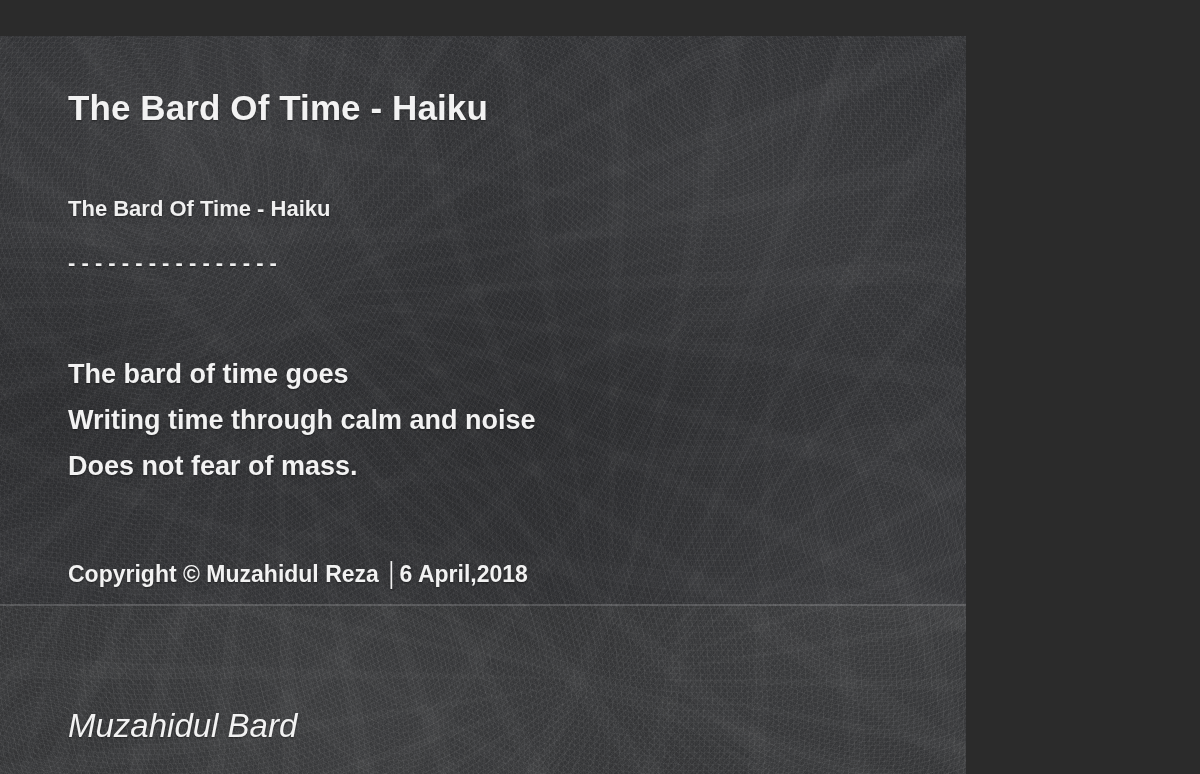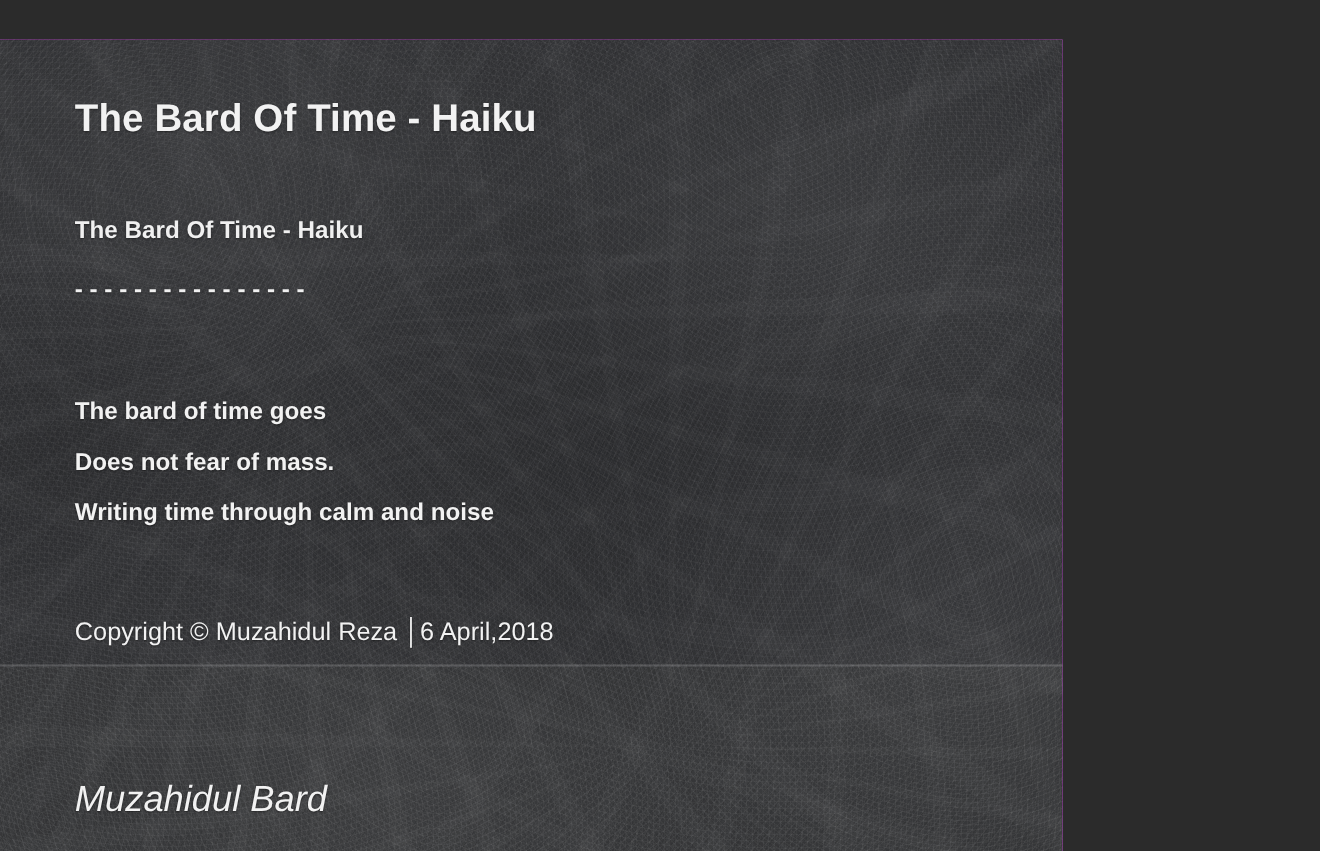--- a/index.html
+++ b/index.html
@@ -147,34 +147,34 @@
   }
 
   .poem-body {
     position: absolute;
     left: 68px;
     top: 315px;
     width: 1000px;
   }
 
   .poem-line {
-    font-size: 22px;
+    font-size: 27px;
     font-weight: bold;
     color: #f2f2f2;
     line-height: 46px;
     white-space: nowrap;
     text-shadow: 0 1px 2px rgba(0,0,0,.45);
   }
 
   .poem-copyright {
     position: absolute;
     left: 68px;
     top: 525px;
     font-size: 23px;
-    font-weight: normal;
+    font-weight: bold;
     color: #f2f2f2;
     white-space: nowrap;
     text-shadow: 0 1px 2px rgba(0,0,0,.45);
   }
 
   .author-signature {
     position: absolute;
     left: 68px;
     top: 671px;
     font-size: 33px;
@@ -203,22 +203,22 @@
   <div class="content">
 
     <div class="poem-title">The Bard Of Time - Haiku</div>
 
     <div class="poem-heading">The Bard Of Time - Haiku</div>
 
     <div class="poem-rule">- - - - - - - - - - - - - - - -</div>
 
     <div class="poem-body">
       <div class="poem-line">The bard of time goes</div>
+      <div class="poem-line">Writing time through calm and noise</div>
       <div class="poem-line">Does not fear of mass.</div>
-      <div class="poem-line">Writing time through calm and noise</div>
     </div>
 
     <div class="poem-copyright">Copyright © Muzahidul Reza │6 April,2018</div>
 
     <div class="author-signature">Muzahidul Bard</div>
 
   </div>
 </div>
 
 </body></html>

